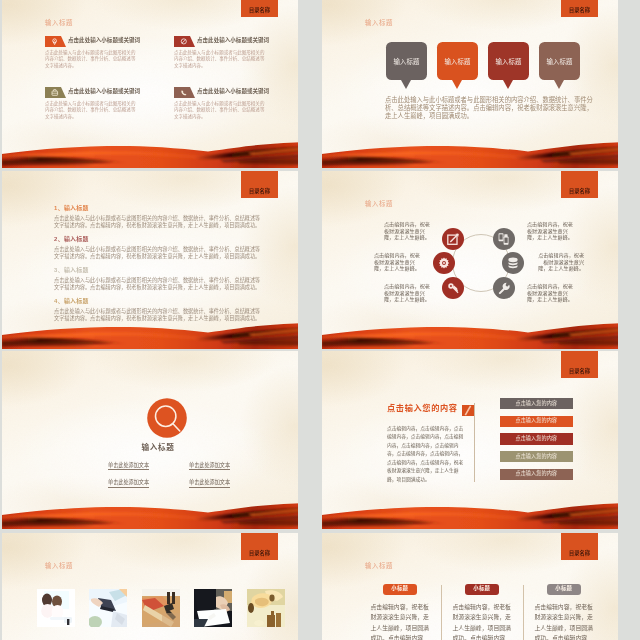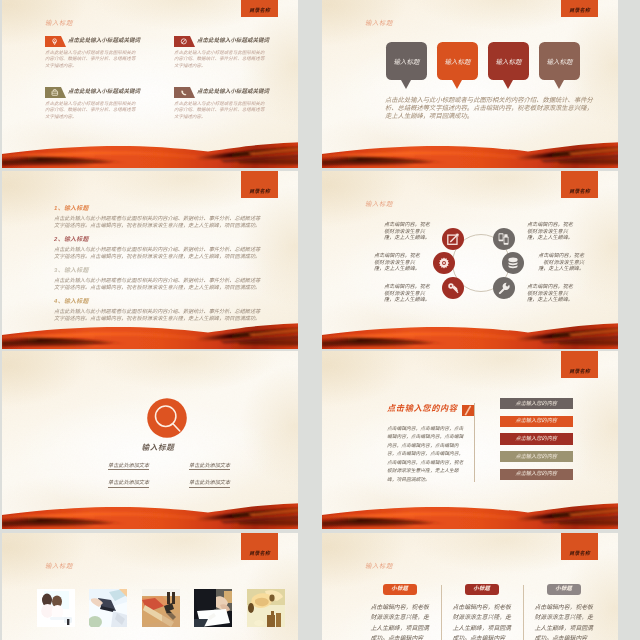--- a/index.html
+++ b/index.html
@@ -1,19 +1,19 @@
 <!DOCTYPE html>
 <html><head>
 <meta charset="utf-8">
 <style>
   html,body{margin:0;padding:0;background:#ffffff;}
   body{width:640px;height:640px;overflow:hidden;
        font-family:"Liberation Sans","Noto Sans CJK SC",sans-serif;}
   .grid{position:relative;width:640px;height:640px;background:#dcdedb;}
-  .slide{position:absolute;width:296px;height:178px;overflow:hidden;background:#fcf6eb;font-style:italic;}
+  .slide{position:absolute;width:296px;height:178px;overflow:hidden;background:#fcf6eb;}
   .paper{position:absolute;inset:0;
      background:
        radial-gradient(ellipse 58% 42% at 48% 58%, rgba(255,255,255,.92), rgba(255,255,255,0) 76%),
        radial-gradient(ellipse 34% 30% at 2% 8%, rgba(236,221,192,.7), rgba(255,255,255,0) 78%),
        radial-gradient(ellipse 40% 24% at 62% 4%, rgba(238,224,196,.55), rgba(255,255,255,0) 78%),
        radial-gradient(ellipse 24% 44% at 99% 42%, rgba(238,224,196,.62), rgba(255,255,255,0) 78%),
        radial-gradient(ellipse 34% 20% at 22% 86%, rgba(243,233,214,.5), rgba(255,255,255,0) 80%),
        linear-gradient(160deg,#f7eedc 0%,#fbf4e7 18%,#fdfaf3 42%,#fdfaf4 60%,#f9f2e4 84%,#f6eedd 100%);}
   .speck{position:absolute;inset:0;opacity:.13;}
   .wave{position:absolute;left:0;bottom:0;width:316px;height:31px;}

